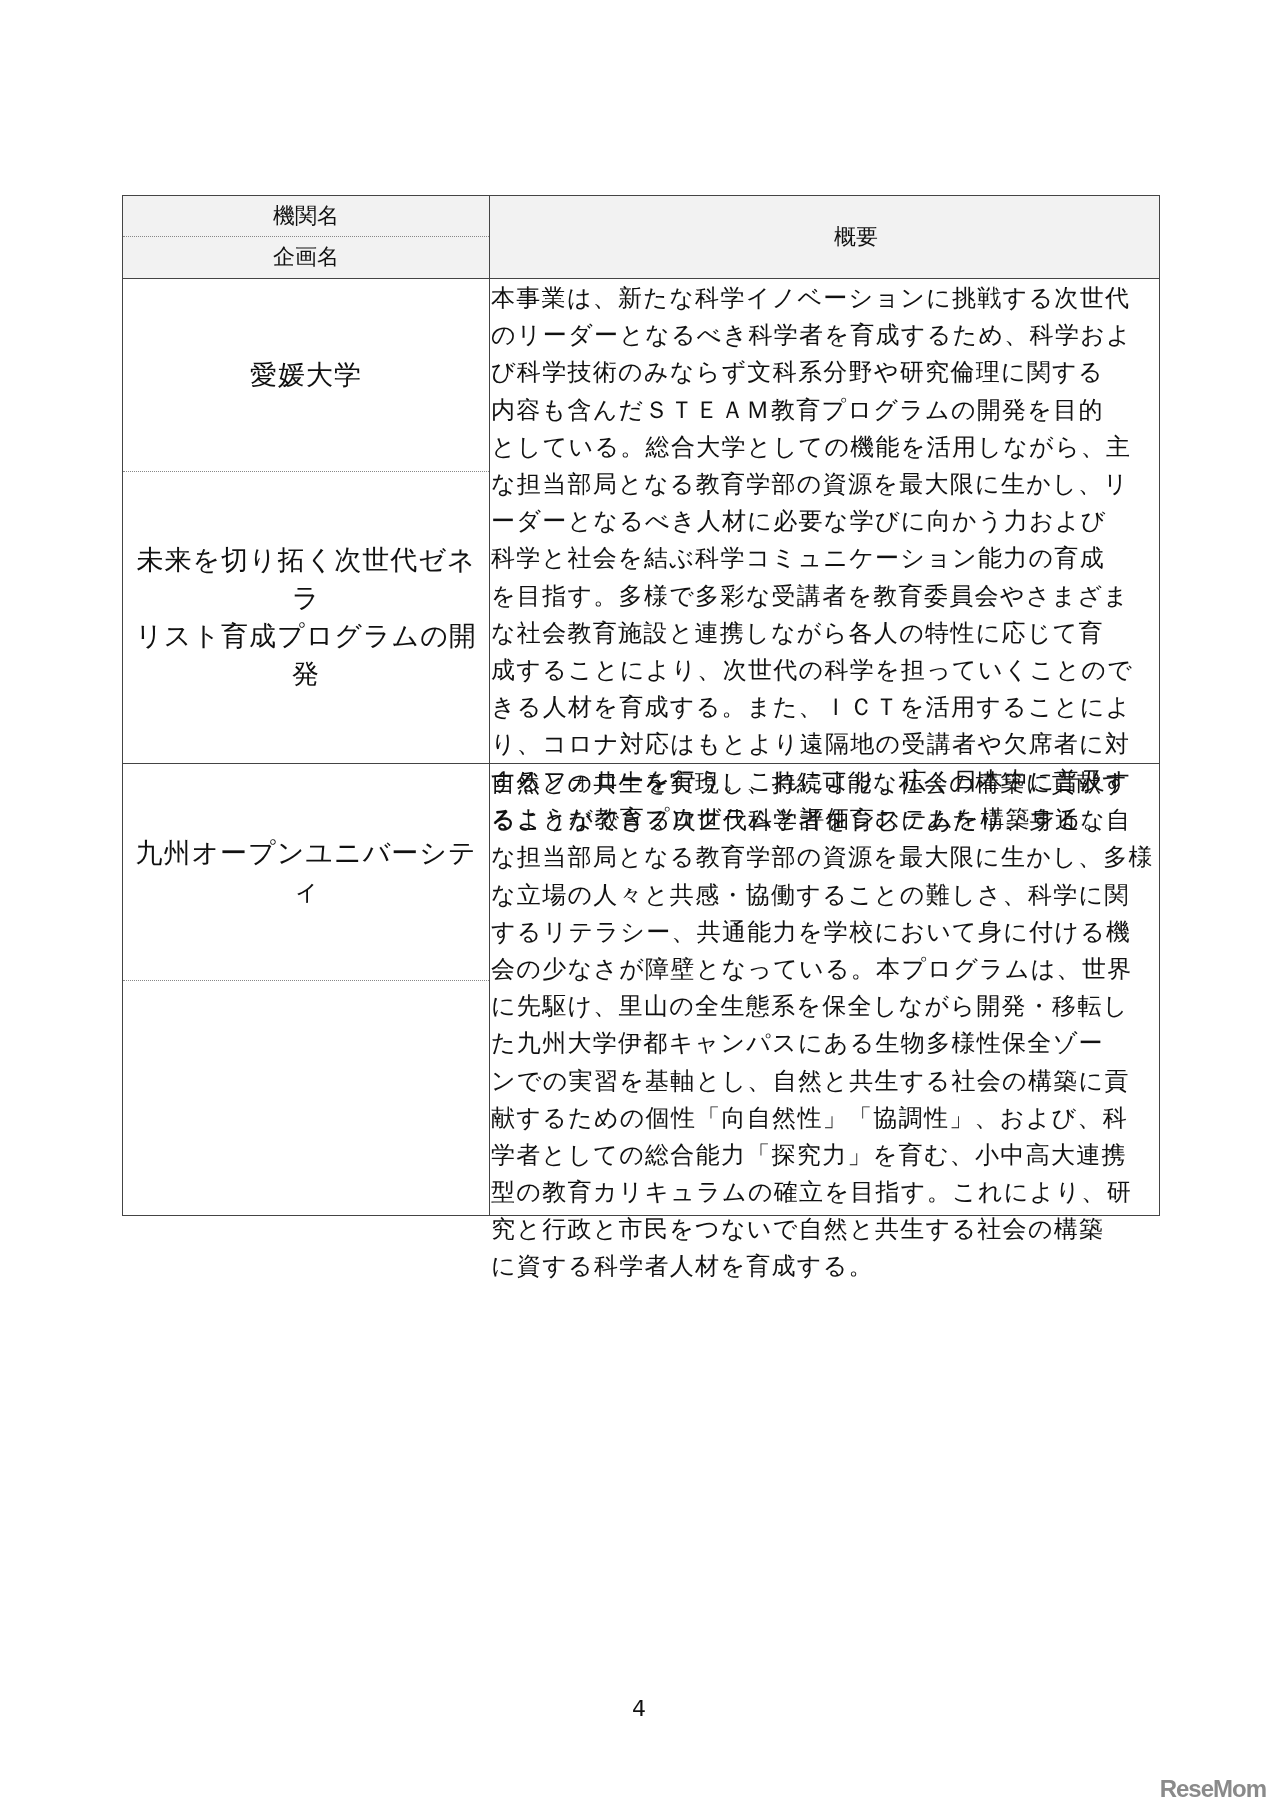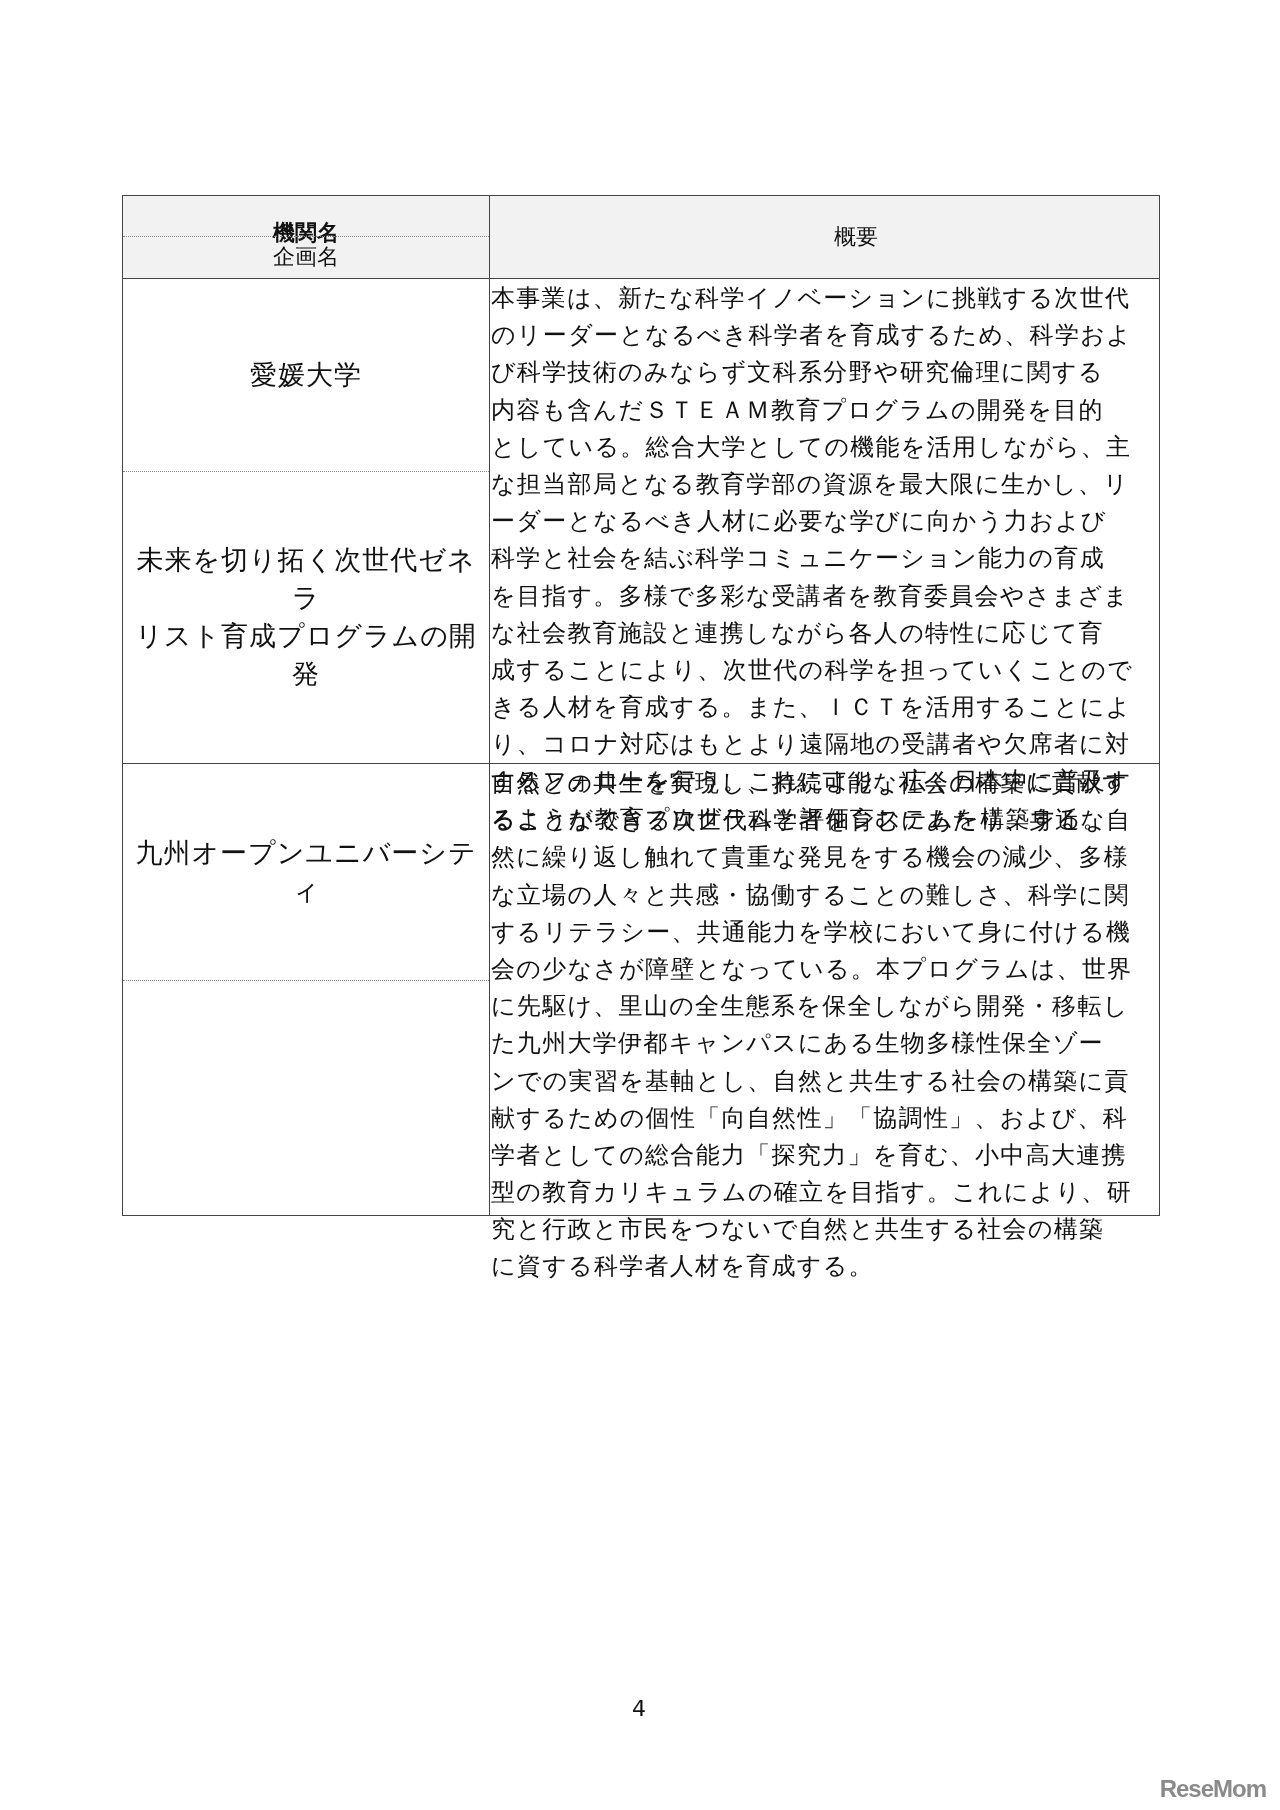--- a/index.html
+++ b/index.html
@@ -21,21 +21,21 @@
   .page-num { position:absolute; left:632px; top:1696px; font-size:22px; }
   .logo { position:absolute; right:14px; top:1775px; font-size:24px; font-weight:bold;
           color:#8a8a8a; letter-spacing:-1px; font-family:"Liberation Sans",sans-serif; }
 </style>
 </head>
 <body>
 
 <div class="table">
   <div class="header-bg"></div>
 
-  <div class="cell hcell" style="left:0;top:17px;width:366px;height:40px;font-weight:bold;">機関名</div>
+  <div class="cell hcell" style="left:0;top:0;width:366px;height:40px;">機関名</div>
   <div class="hline dotted" style="top:40px;"></div>
   <div class="cell hcell" style="left:0;top:40px;width:366px;height:42px;">企画名</div>
   <div class="cell hcell" style="left:366px;top:0;width:670px;height:82px;margin-left:32px;">概要</div>
   <div class="hline" style="top:82px;"></div>
 
   <div class="cell name" style="left:0;top:82px;width:366px;height:193px;">愛媛大学</div>
   <div class="hline dotted" style="top:275px;"></div>
   <div class="cell name" style="left:0;top:275px;width:366px;height:292px;flex-direction:column;">
     <div>未来を切り拓く次世代ゼネラ</div>
     <div>リスト育成プログラムの開発</div>
@@ -57,21 +57,21 @@
     <div>するフォローを行う。これにより、広く日本中に普及す</div>
     <div>るような教育プログラムと評価システムを構築する。</div>
   </div>
   <div class="hline" style="top:567px;"></div>
 
   <div class="cell name" style="left:0;top:567px;width:366px;height:217px;">九州オープンユニバーシティ</div>
   <div class="hline dotted" style="top:784px;"></div>
   <div class="desc" style="top:569px;">
     <div>自然との共生を実現し、持続可能な社会の構築に貢献す</div>
     <div>ることができる次世代科学者を育むにあたり、身近な自</div>
-    <div>然に繰り返し触れて貴重な発見をする機会の減少、多様</div>
+    <div>な担当部局となる教育学部の資源を最大限に生かし、多様</div>
     <div>な立場の人々と共感・協働することの難しさ、科学に関</div>
     <div>するリテラシー、共通能力を学校において身に付ける機</div>
     <div>会の少なさが障壁となっている。本プログラムは、世界</div>
     <div>に先駆け、里山の全生態系を保全しながら開発・移転し</div>
     <div>た九州大学伊都キャンパスにある生物多様性保全ゾー</div>
     <div>ンでの実習を基軸とし、自然と共生する社会の構築に貢</div>
     <div>献するための個性「向自然性」「協調性」、および、科</div>
     <div>学者としての総合能力「探究力」を育む、小中高大連携</div>
     <div>型の教育カリキュラムの確立を目指す。これにより、研</div>
     <div>究と行政と市民をつないで自然と共生する社会の構築</div>

